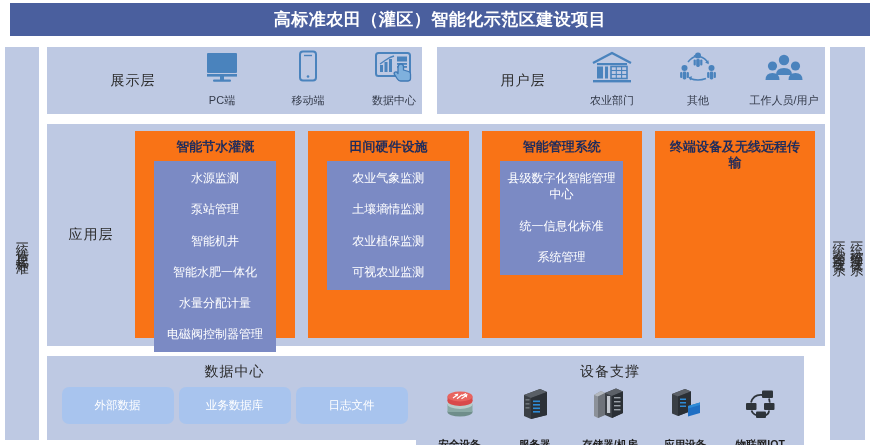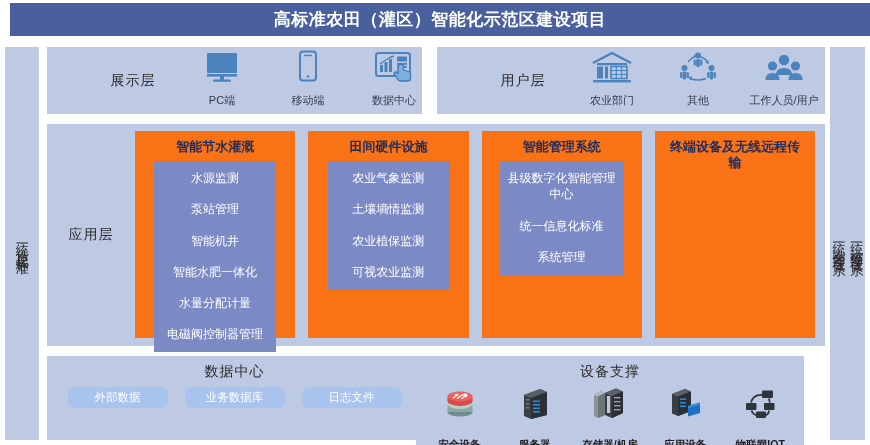--- a/index.html
+++ b/index.html
@@ -85,21 +85,21 @@
   #panel-devices { left: 416px; top: 356px; width: 388px; height: 92px; }
 
   .bottom-title {
     font-size: 14px; color: #2b2b2b; text-align: center;
     padding-top: 7px; letter-spacing: 1px;
   }
   .pill-row { display: flex; justify-content: space-around; align-items: center; padding: 6px 12px 0 12px; }
   .pill {
     background: #a8c4ee; border-radius: 7px;
     font-size: 11.5px; color: #ffffff;
-    padding: 3px 0; width: 100px; text-align: center;
+    padding: 11px 0; width: 112px; text-align: center;
   }
   .dev-row { display: flex; justify-content: space-around; align-items: flex-end; padding: 4px 6px 0 6px; }
   .dev-item { display: flex; flex-direction: column; align-items: center; gap: 19px; width: 72px; }
   .dev-item .dev-icon { height: 34px; display: flex; align-items: flex-end; justify-content: center; }
   .dev-item .dev-cap { font-size: 10.5px; color: #1d1d1d; white-space: nowrap; font-weight: bold; }
 </style>
 </head>
 <body>
 
 <div id="root">

